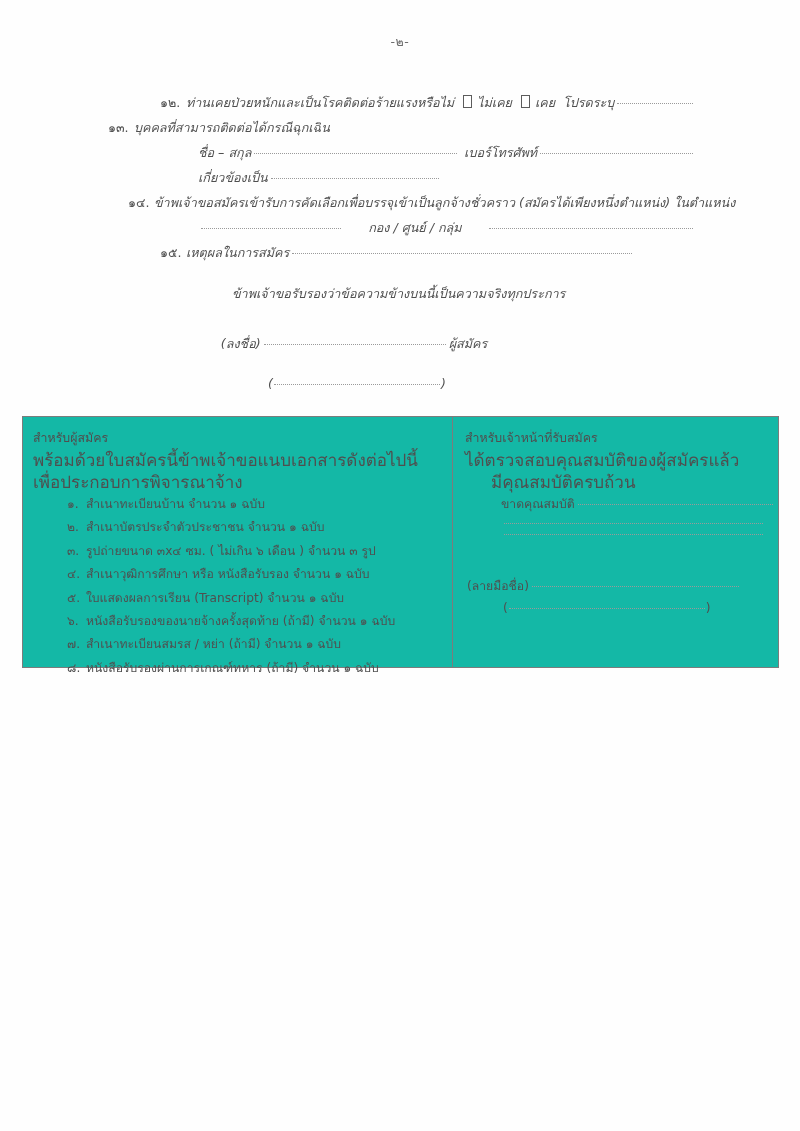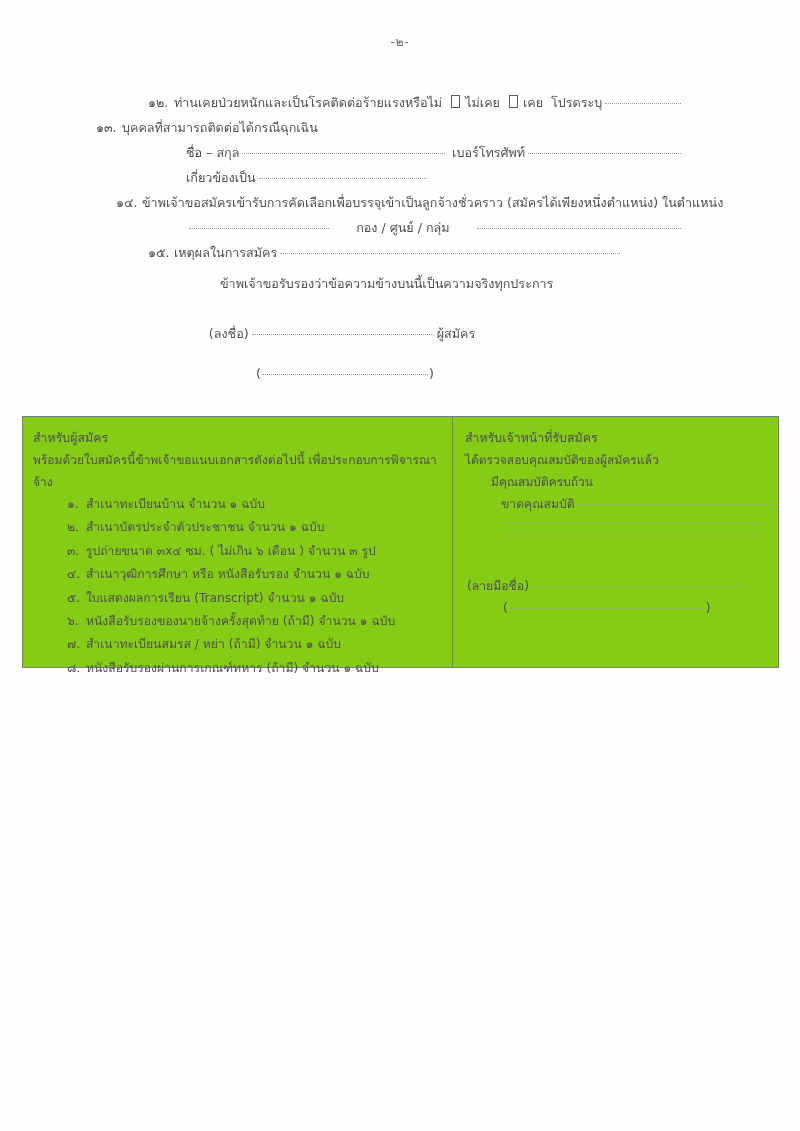--- a/index.html
+++ b/index.html
@@ -31,21 +31,21 @@
     text-align: center;
     font-size: 12.5px;
     color: #6d6d6d;
     letter-spacing: 0.5px;
   }
 
   
   .form-body {
     position: absolute;
     top: 90px;
-    left: 0;
+    left: 12px;
     width: 684px;
   }
 
   .line {
     display: flex;
     align-items: baseline;
     font-size: 12.6px;
     color: #4f4f4f;
     line-height: 25px;
     white-space: nowrap;
@@ -54,21 +54,21 @@
   .num {
     display: inline-block;
     width: 26px;
     flex: 0 0 26px;
     text-align: left;
     color: #4f4f4f;
   }
 
   .indent-0 { padding-left: 148px; }
 
-  .txt { color: #4f4f4f; }
+  .txt { color: #4f4f4f; font-style: italic; }
 
   
   .dots {
     display: inline-block;
     border-bottom: 1.4px dotted #9a9a9a;
     height: 10px;
     margin: 0 3px;
     vertical-align: baseline;
     position: relative;
     top: -3px;
@@ -98,41 +98,41 @@
   
   .table {
     position: absolute;
     left: 22px;
     top: 416px;
     width: 757px;
     height: 252px;
     border: 1.1px solid #7c7c7c;
     display: flex;
     box-sizing: border-box;
-    background: #84cc16;
+    background: #14b8a6;
   }
   .cell-left {
     width: 430px;
     flex: 0 0 430px;
     border-right: 1.1px solid #7c7c7c;
     box-sizing: border-box;
     padding: 10px 10px 0 10px;
   }
   .cell-right {
     flex: 1 1 auto;
     box-sizing: border-box;
     padding: 10px 12px 0 12px;
   }
   .cell-head {
     font-size: 12.4px;
     color: #4f4f4f;
     line-height: 22px;
   }
   .cell-sub {
-    font-size: 12px;
+    font-size: 17px;
     color: #4f4f4f;
     line-height: 22px;
   }
   .doc-item {
     font-size: 12.2px;
     color: #4f4f4f;
     line-height: 23.4px;
     padding-left: 34px;
     white-space: nowrap;
   }
@@ -206,21 +206,21 @@
       <span class="txt">กอง / ศูนย์ / กลุ่ม</span>
       <span class="dots" style="width:245px;"></span>
     </div>
 
     <div class="line" style="padding-left:148px;">
       <span class="num">๑๕.</span>
       <span class="txt">เหตุผลในการสมัคร</span>
       <span class="dots" style="width:340px;"></span>
     </div>
 
-    <div class="line" style="padding-left:220px; margin-top:6px;text-align:right;">
+    <div class="line" style="padding-left:220px; margin-top:16px;text-align:right;">
       <span class="txt">ข้าพเจ้าขอรับรองว่าข้อความข้างบนนี้เป็นความจริงทุกประการ</span>
     </div>
 
     <div class="sig-row" style="margin-top:28px;">
       <span class="txt">(ลงชื่อ)</span>
       <span class="dots" style="width:182px;"></span>
       <span class="txt">ผู้สมัคร</span>
     </div>
 
     <div class="sig-row" style="margin-top:22px; padding-left:6px;">

